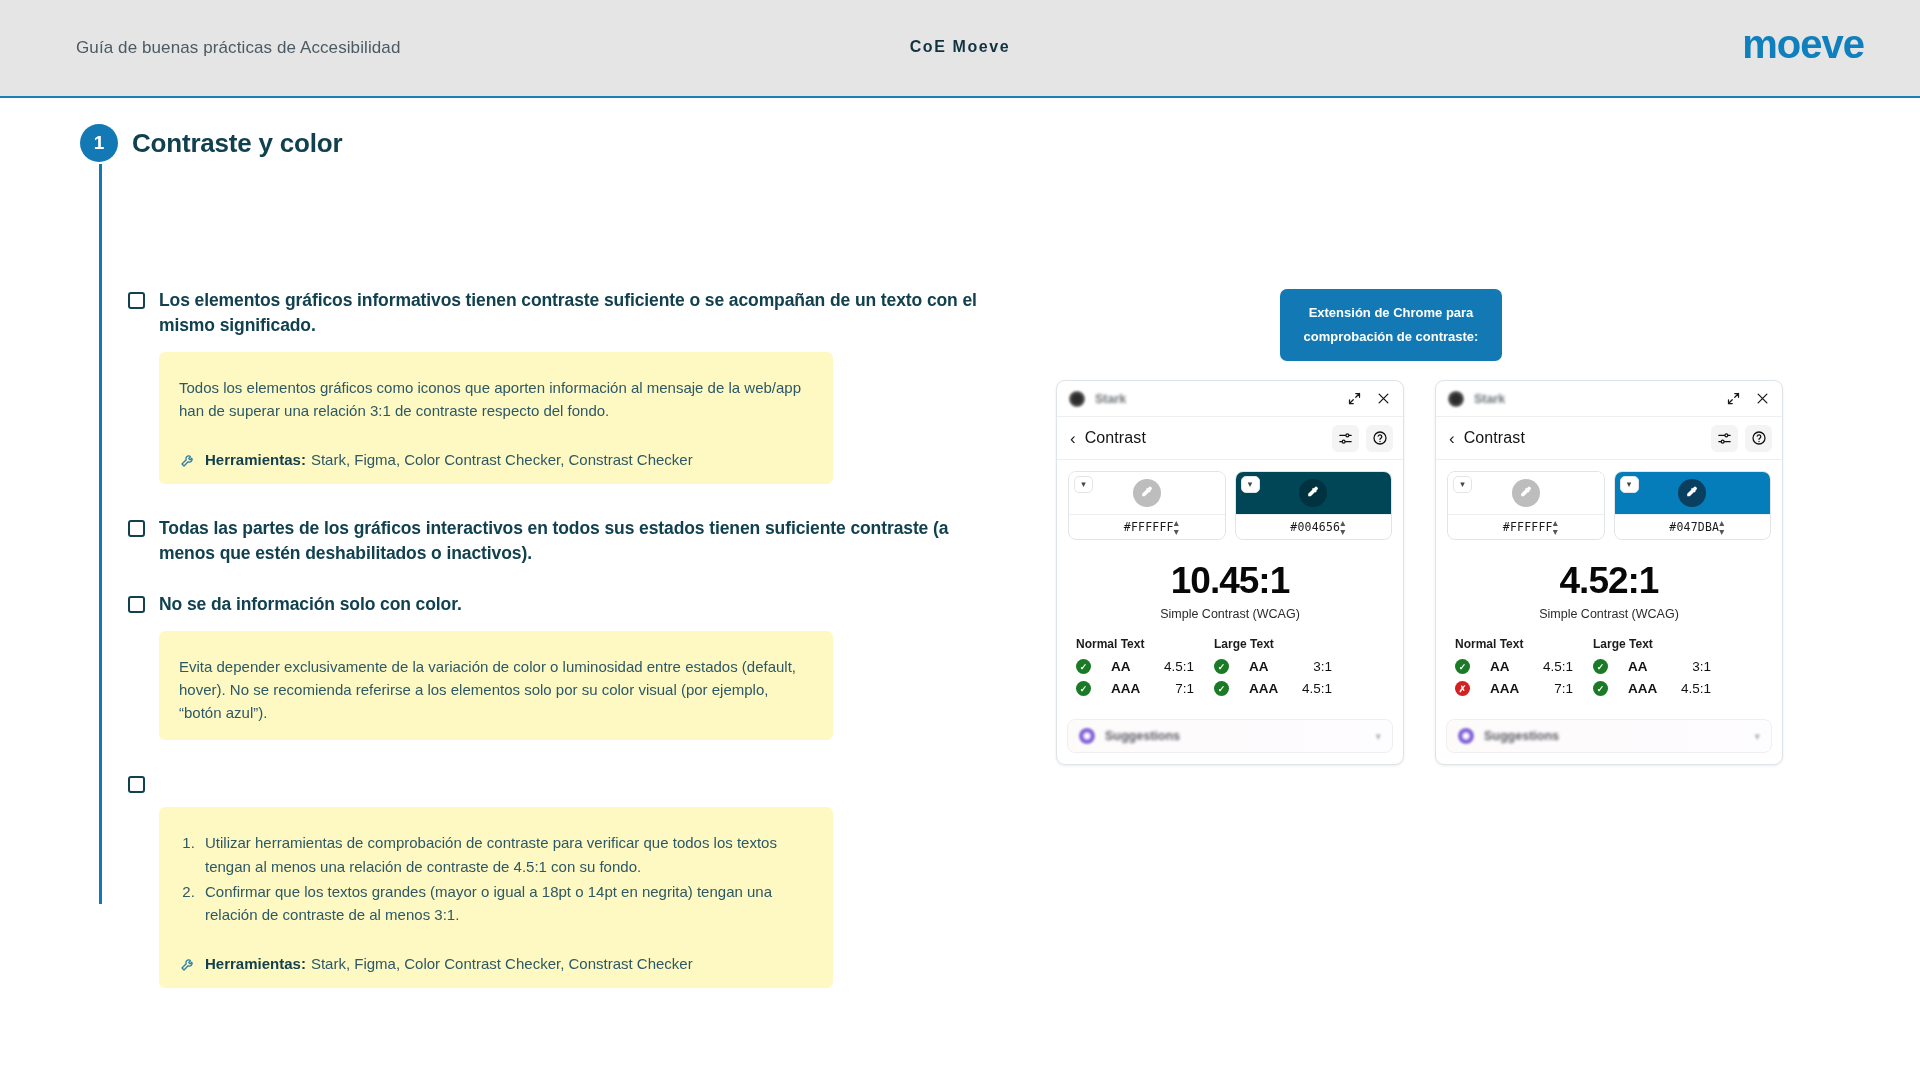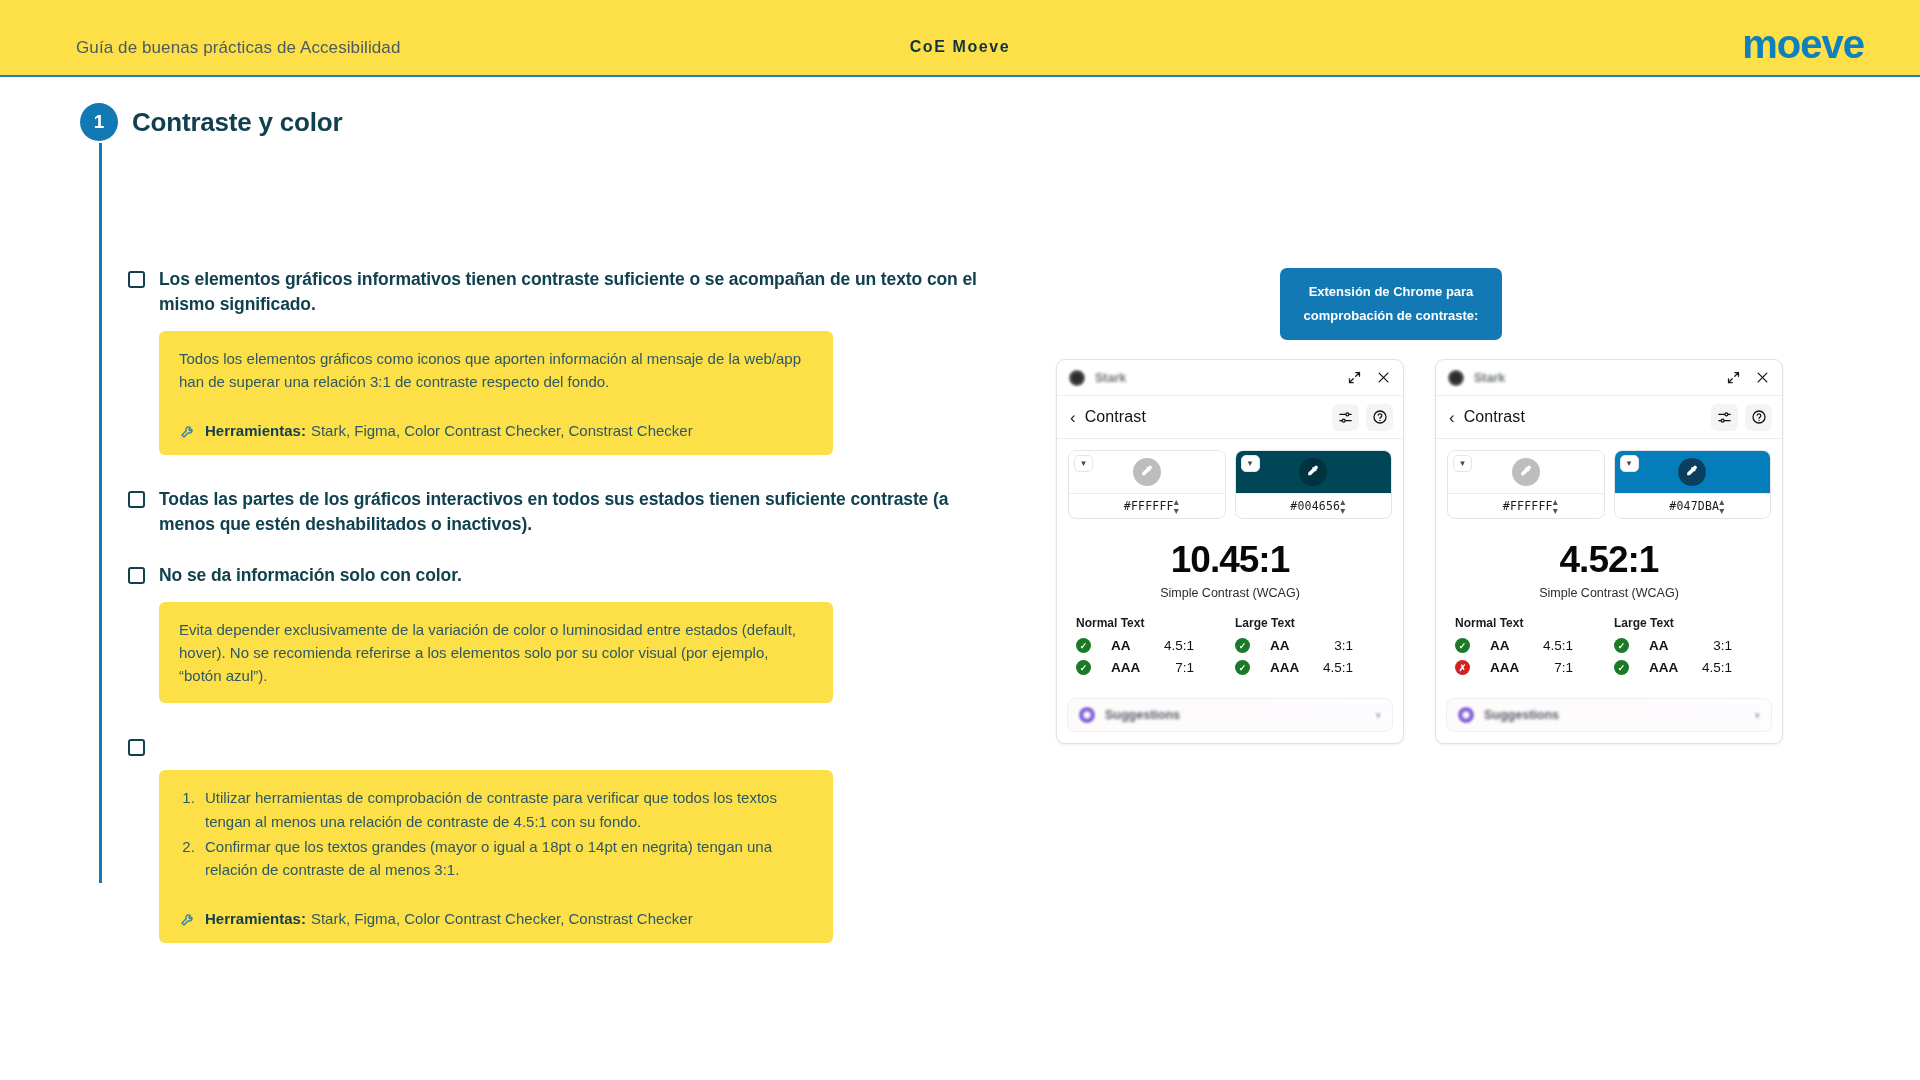--- a/index.html
+++ b/index.html
@@ -6,23 +6,23 @@
   html, body {
     width: 1920px; height: 1080px;
     background: #ffffff;
     font-family: "Liberation Sans", sans-serif;
     overflow: hidden;
   }
 
   
   .page-header {
     position: relative;
-    height: 77px;
+    height: 98px;
     border-bottom: 2px solid #1c7fb8;
-    background: #fde047;
+    background: #e5e5e5;
   }
   .hdr-left {
     position: absolute; left: 76px; top: 38px;
     font-size: 17px; color: #4c5a63; letter-spacing: .1px;
     white-space: nowrap;
   }
   .hdr-center {
     position: absolute; left: 50%; top: 38px; transform: translateX(-50%);
     font-size: 16px; font-weight: bold; color: #11333f; letter-spacing: 1.6px;
     white-space: nowrap;
@@ -64,22 +64,22 @@
     flex: 0 0 auto; width: 17px; height: 17px; margin-top: 4px; margin-right: 14px;
     border: 2px solid #11414f; border-radius: 3px; background: #fff;
   }
   .item-title {
     font-size: 17.5px; font-weight: bold; color: #11414f;
     line-height: 1.42; letter-spacing: -.1px; max-width: 830px;
   }
 
   .detail-box {
     margin: 14px 0 0 31px;
-    background: #fde047; border-radius: 6px;
-    padding: 16px 22px 16px 20px;
+    background: #fef9c3; border-radius: 6px;
+    padding: 24px 22px 16px 20px;
     width: 674px;
   }
   .detail-box p {
     font-size: 15px; line-height: 1.55; color: #2d5866;
   }
   .detail-box ol { margin: 0 0 0 20px; }
   .detail-box ol li {
     font-size: 15px; line-height: 1.55; color: #2d5866;
     padding-left: 6px; margin-bottom: 2px;
   }
@@ -168,21 +168,21 @@
     height: 25px; display: flex; align-items: center; justify-content: center;
     padding: 0 0 0 9px; border-top: 1px solid #eceff1;
   }
   .hex-text { font-family: "DejaVu Sans Mono", monospace; font-size: 11.5px; color: #1b1b1b; letter-spacing: .2px; }
   .stepper { font-size: 10px; color: #555; line-height: .95; text-align: center; }
 
   .ratio-wrap { text-align: center; padding: 14px 0 8px; }
   .ratio-value { font-size: 37px; font-weight: bold; color: #080808; letter-spacing: -1px; line-height: 1; }
   .ratio-caption { font-size: 12.5px; color: #2c2c2c; margin-top: 8px; }
 
-  .grades { display: flex; padding: 8px 0 10px 19px; gap: 21px; }
+  .grades { display: flex; padding: 8px 0 10px 19px; }
   .grade-col { width: 138px; }
   .grade-head { font-size: 12px; font-weight: bold; color: #1c1c1c; margin-bottom: 8px; }
   .grade-row { display: flex; align-items: center; margin-bottom: 7px; }
   .badge-ico {
     width: 15px; height: 15px; border-radius: 50%;
     display: inline-flex; align-items: center; justify-content: center;
     color: #fff; font-size: 9px; font-weight: bold; margin-right: 8px; flex: 0 0 auto;
   }
   .badge-pass { background: #1b7a26; }
   .badge-fail { background: #d32020; }

